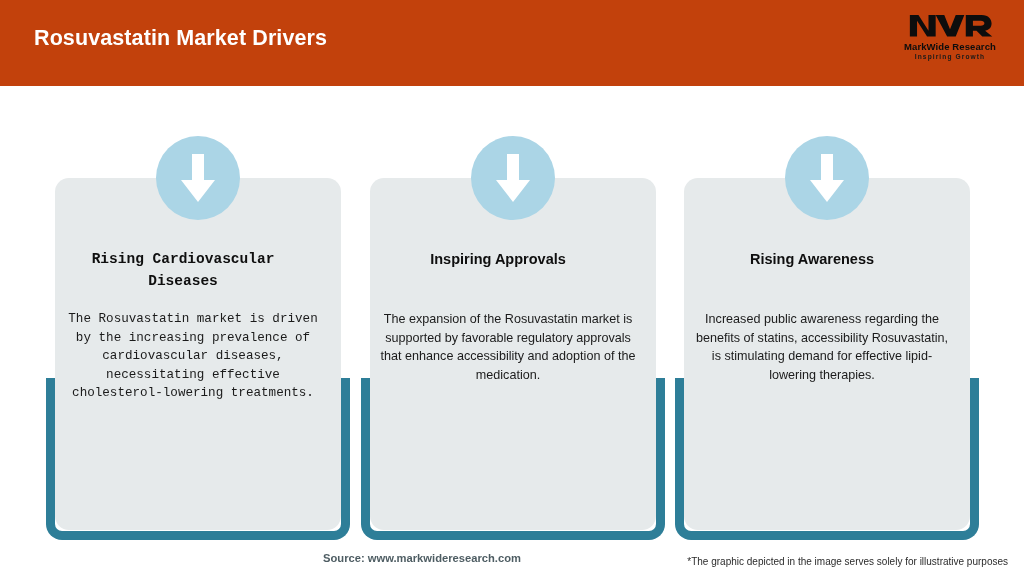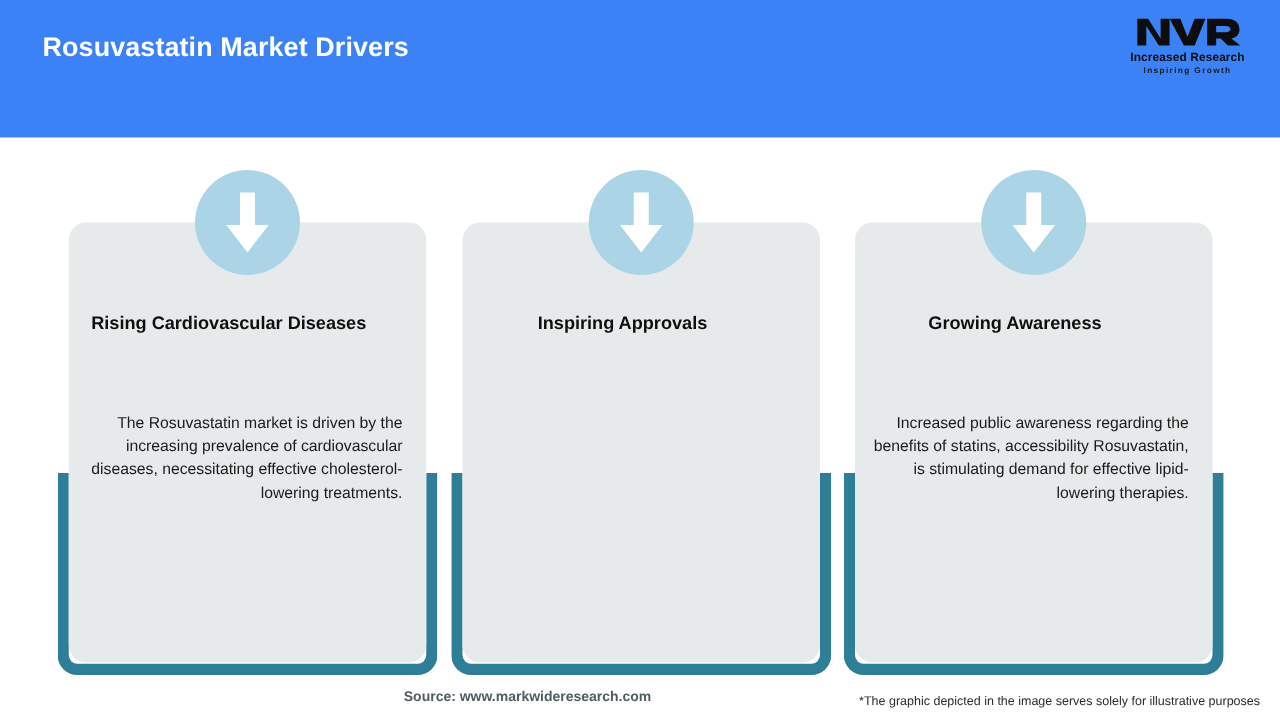--- a/index.html
+++ b/index.html
@@ -14,22 +14,22 @@
     overflow: hidden;
     position: relative;
   }
 
   
   .header {
     position: absolute;
     left: 0;
     top: 0;
     width: 1024px;
-    height: 110px;
-    background: #3b82f6;
+    height: 86px;
+    background: #c2410c;
   }
   .header-title {
     position: absolute;
     left: 34px;
     top: 26px;
     font-size: 21.5px;
     font-weight: bold;
     color: #ffffff;
     letter-spacing: 0.1px;
     white-space: nowrap;
@@ -75,21 +75,21 @@
     top: 98px;
     width: 1024px;
     height: 446px;
   }
   .card-wrap {
     position: absolute;
     top: 0;
     width: 316px;
     height: 446px;
   }
-  .card-wrap.c0 { left: 40px; }
+  .card-wrap.c0 { left: 40px; font-family: Liberation Mono, monospace; }
   .card-wrap.c1 { left: 355px; }
   .card-wrap.c2 { left: 669px; }
 
   
   .frame {
     position: absolute;
     left: 6px;
     top: 280px;
     width: 304px;
     height: 162px;
@@ -139,23 +139,23 @@
     width: 250px;
     text-align: center;
     font-size: 14.5px;
     font-weight: bold;
     color: #0f0f0f;
     line-height: 22px;
   }
   .card-body {
     position: absolute;
     left: 24px;
-    top: 231px;
+    top: 212px;
     width: 258px;
-    text-align: right;
+    text-align: center;
     font-size: 12.6px;
     color: #1b1b1b;
     line-height: 18.6px;
   }
 
   
   .source {
     position: absolute;
     left: 0;
     top: 552px;
@@ -179,21 +179,21 @@
 
 <div class="header">
   <div class="header-title">Rosuvastatin Market Drivers</div>
 
   <div class="logo">
     <svg class="logo-mark" viewBox="0 0 120 40">
       <path d="M4 36 L4 6 L16 6 L30 28 L30 6 L40 6 L40 36 L28 36 L14 14 L14 36 Z" fill="#0d0d0d"></path>
       <path d="M40 6 L52 6 L60 26 L68 6 L80 6 L68 36 L56 36 Z" fill="#0d0d0d"></path>
       <path d="M82 36 L82 6 L104 6 C114 6 118 12 118 18 C118 23 115 27 109 28 L119 36 L105 36 L97 28 L92 28 L92 36 Z M92 14 L92 21 L103 21 C106 21 108 19.5 108 17.5 C108 15.5 106 14 103 14 Z" fill="#0d0d0d"></path>
     </svg>
-    <span class="logo-name">Increased Research</span>
+    <span class="logo-name">MarkWide Research</span>
     <span class="logo-tag">Inspiring Growth</span>
   </div>
 </div>
 
 <div class="cards">
 
   <div class="card-wrap c0">
     <div class="frame"></div>
     <div class="panel"></div>
     <div class="badge">
@@ -207,30 +207,31 @@
 
   <div class="card-wrap c1">
     <div class="frame"></div>
     <div class="panel"></div>
     <div class="badge">
       <svg viewBox="0 0 42 56">
         <path d="M15 4 L27 4 L27 30 L38 30 L21 52 L4 30 L15 30 Z" fill="#ffffff"></path>
       </svg>
     </div>
     <div class="card-title">Inspiring Approvals</div>
+    <div class="card-body">The expansion of the Rosuvastatin market is supported by favorable regulatory approvals that enhance accessibility and adoption of the medication.</div>
   </div>
 
   <div class="card-wrap c2">
     <div class="frame"></div>
     <div class="panel"></div>
     <div class="badge">
       <svg viewBox="0 0 42 56">
         <path d="M15 4 L27 4 L27 30 L38 30 L21 52 L4 30 L15 30 Z" fill="#ffffff"></path>
       </svg>
     </div>
-    <div class="card-title">Growing Awareness</div>
+    <div class="card-title">Rising Awareness</div>
     <div class="card-body">Increased public awareness regarding the benefits of statins, accessibility Rosuvastatin, is stimulating demand for effective lipid-lowering therapies.</div>
   </div>
 
 </div>
 
 <div class="source">Source: www.markwideresearch.com</div>
 <div class="disclaimer">*The graphic depicted in the image serves solely for illustrative purposes</div>
 
 </body></html>

